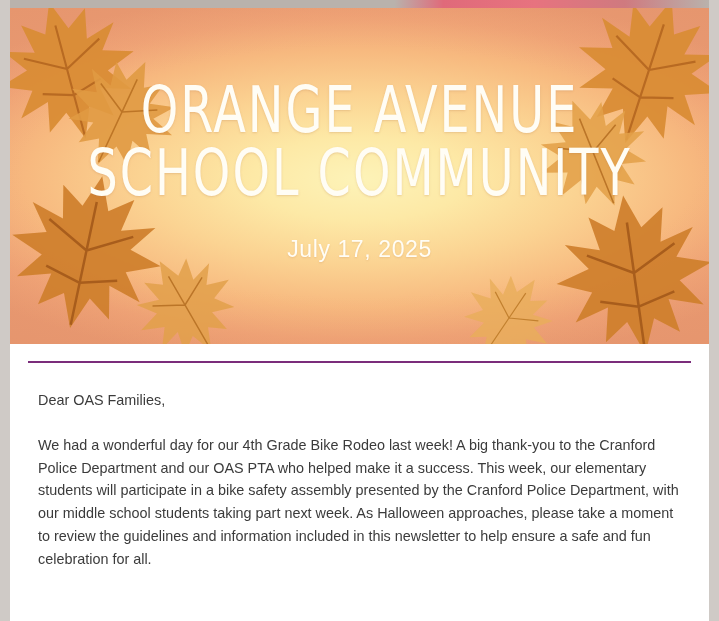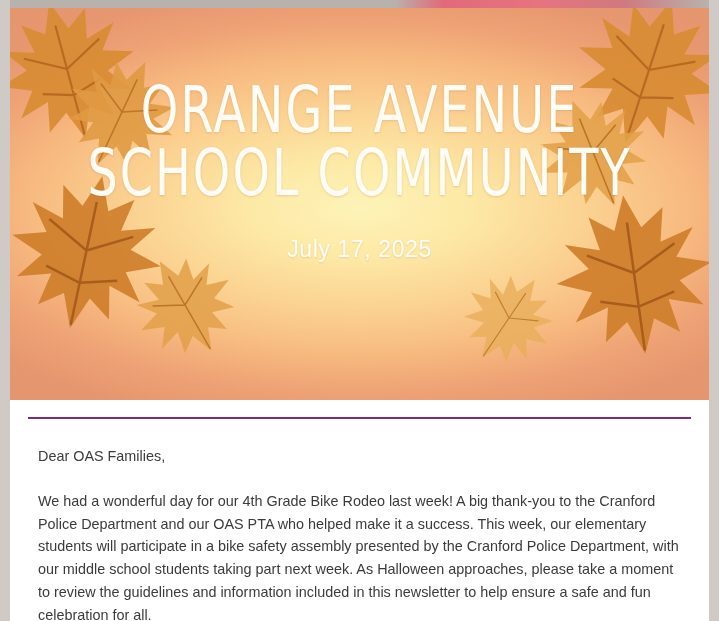--- a/index.html
+++ b/index.html
@@ -37,21 +37,21 @@
     right: 10px;
     top: 0;
     bottom: 0;
     background: #ffffff;
   }
 
   
   .hero {
     position: relative;
     width: 100%;
-    height: 400px;
+    height: 344px;
     overflow: hidden;
     background:
       radial-gradient(ellipse 70% 55% at 50% 52%, #fdf3b8 0%, #fde9a6 22%, #fbd392 45%, #f7b97f 68%, #f0a477 85%, #e99a72 100%);
   }
   .hero::before {
     
     content: "";
     position: absolute;
     inset: 0;
     background:

